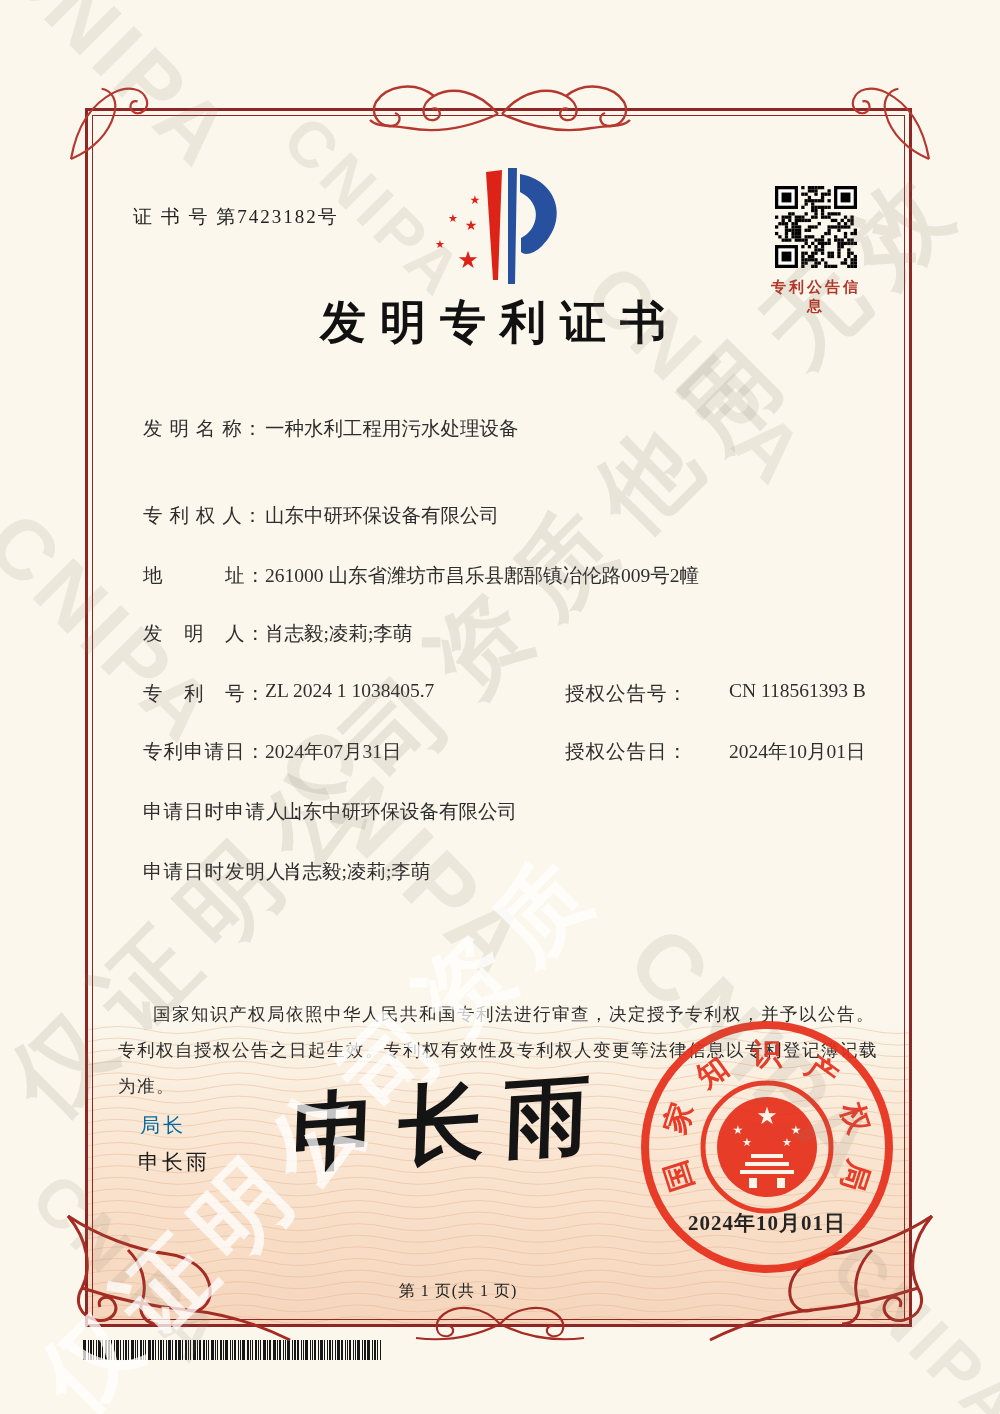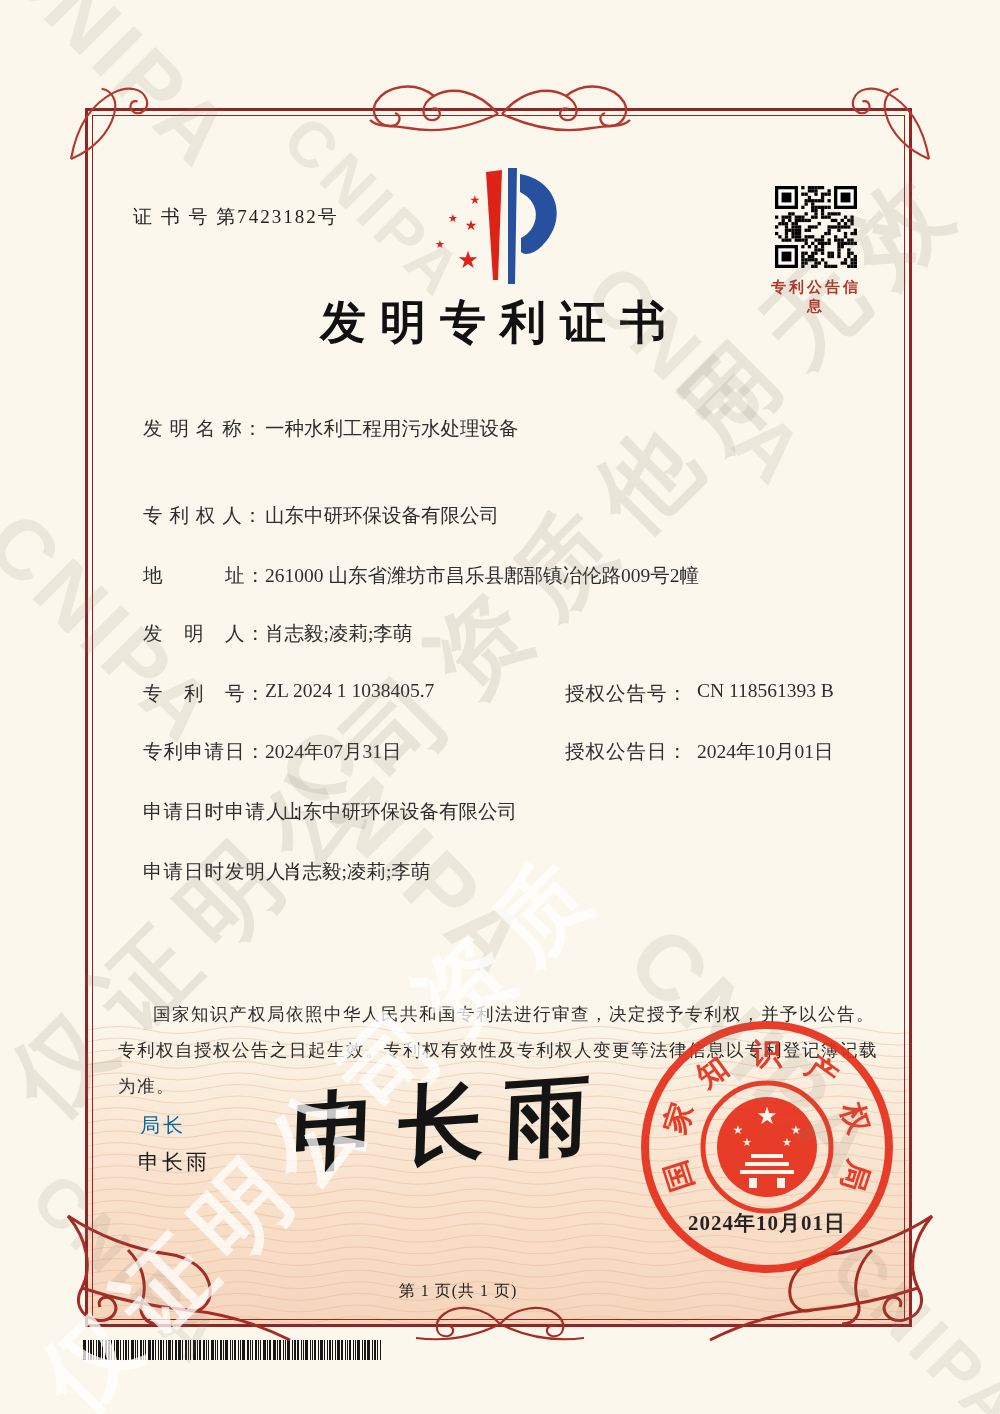--- a/index.html
+++ b/index.html
@@ -15,21 +15,21 @@
   .cert-no{left:133px;top:176px;font-size:19px;letter-spacing:2px;color:#222;margin-top:28px;}
   .title{left:0;top:292px;width:1000px;text-align:center;font-size:46px;
          font-weight:bold;letter-spacing:14px;color:#111;}
   .qr-wrap{left:765px;top:186px;width:102px;text-align:center;}
   .qr-caption{margin-top:6px;font-size:15px;color:#b53527;letter-spacing:3px;font-weight:bold;}
   
   .frow{position:absolute;left:143px;font-size:19.5px;color:#2e2e2e;white-space:nowrap;}
   .frow .lab{position:absolute;left:0;letter-spacing:1px;}
   .frow .val{position:absolute;left:122px;white-space:nowrap;}
   .frow .lab2{position:absolute;left:422px;letter-spacing:1px;}
-  .frow .val2{position:absolute;left:554px;white-space:nowrap;}
+  .frow .val2{position:absolute;left:586px;white-space:nowrap;}
   
   .para{left:118px;top:948px;width:770px;font-size:17.5px;line-height:36px;
         color:#2b2b2b;letter-spacing:1.5px;}
   .para .l1{text-indent:2em;margin-top:48px;}
   
   .band{left:88px;top:1022px;width:824px;height:305px;
         background:linear-gradient(180deg,rgba(251,247,236,0) 0%,rgba(250,231,212,.85) 30%,#f8ddc6 70%,#f5d5bc 100%);}
   .band svg{position:absolute;left:0;top:0;}
   
   .sig-title{left:140px;top:1112px;font-size:20px;color:#0369a1;letter-spacing:3px;}

